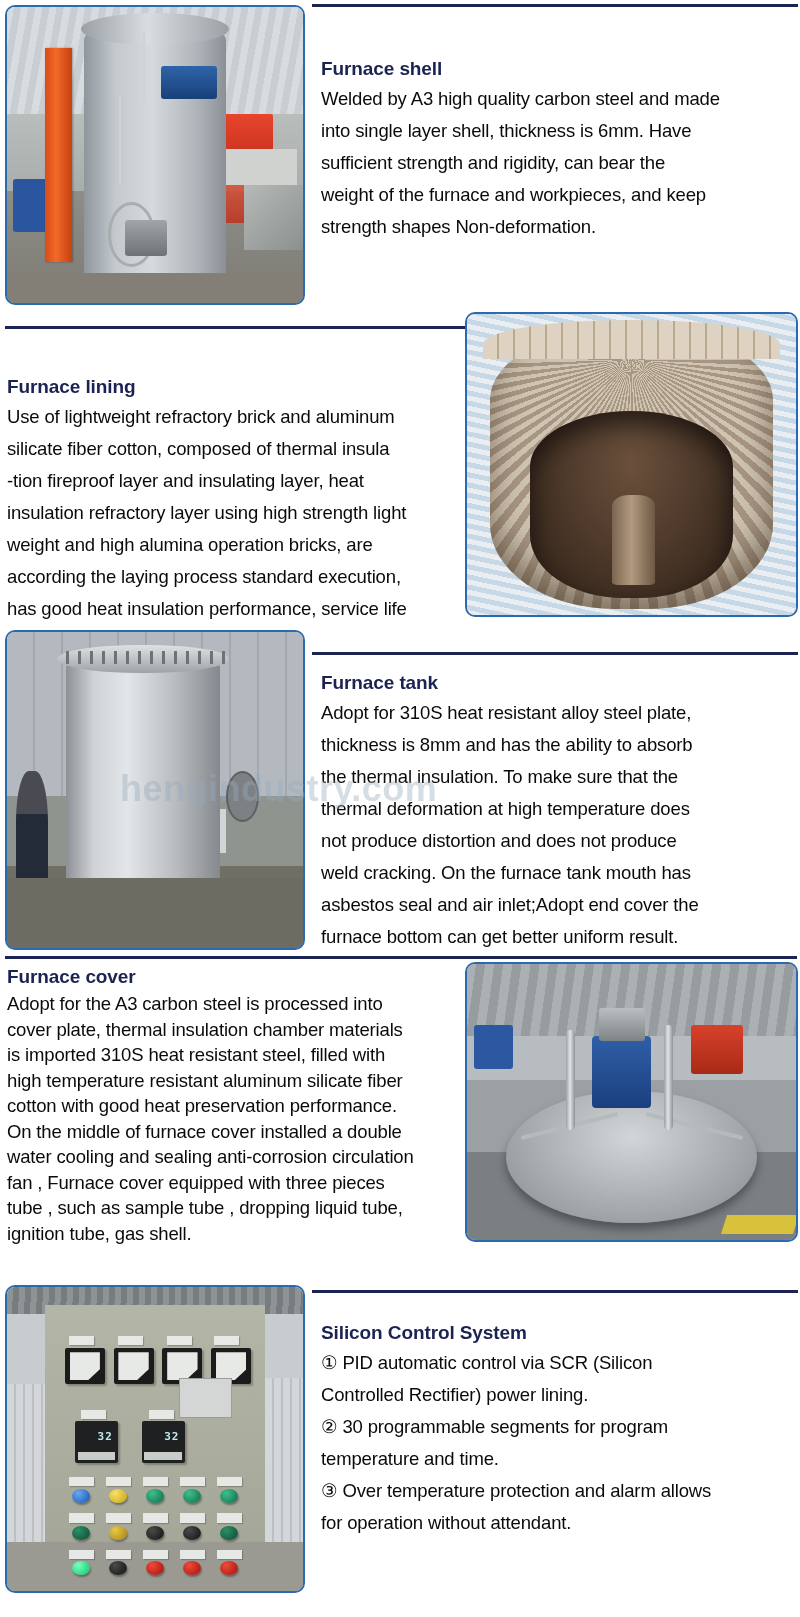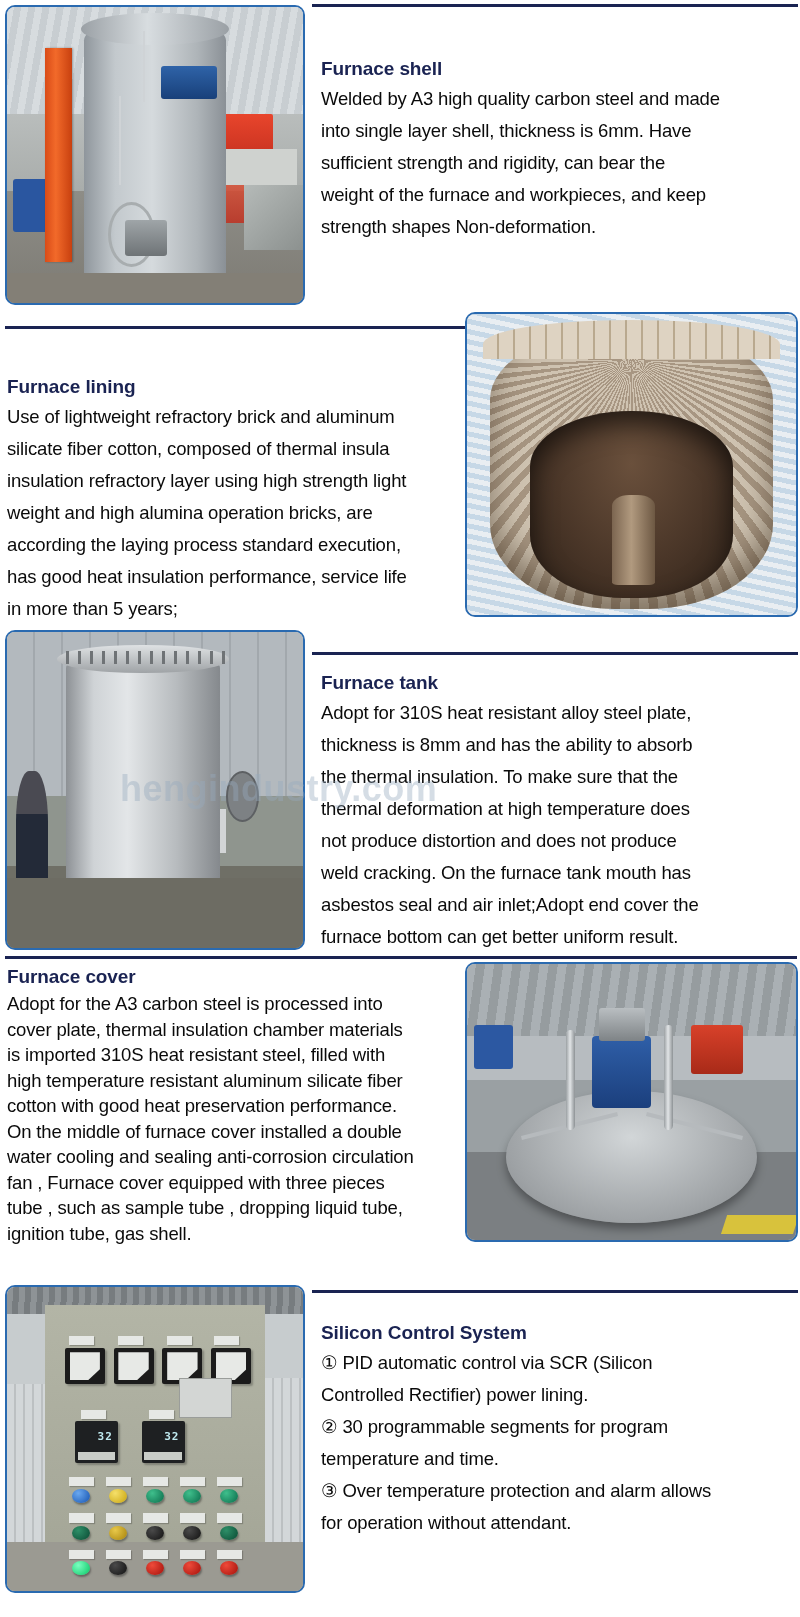--- a/index.html
+++ b/index.html
@@ -253,20 +253,21 @@
       <div class="bricktop"></div>
       <div class="cyl"></div>
     </div>
   </div>
 
   <div class="txtblock" style="left:7px; top:332px; width:462px;margin-top:44px;">
     <div class="heading">Furnace lining</div>
     <div class="body">
       <span class="ln">Use of lightweight refractory brick and aluminum</span>
       <span class="ln">silicate fiber cotton, composed of thermal insula</span>
+      <span class="ln">-tion fireproof layer and insulating layer, heat</span>
       <span class="ln">insulation refractory layer using high strength light</span>
       <span class="ln">weight and high alumina operation bricks, are</span>
       <span class="ln">according the laying process standard execution,</span>
       <span class="ln">has good heat insulation performance, service life</span>
       <span class="ln">in more than 5 years;</span>
     </div>
   </div>
 
   <div class="divider" style="left:312px; top:652px; width:486px;"></div>
 

